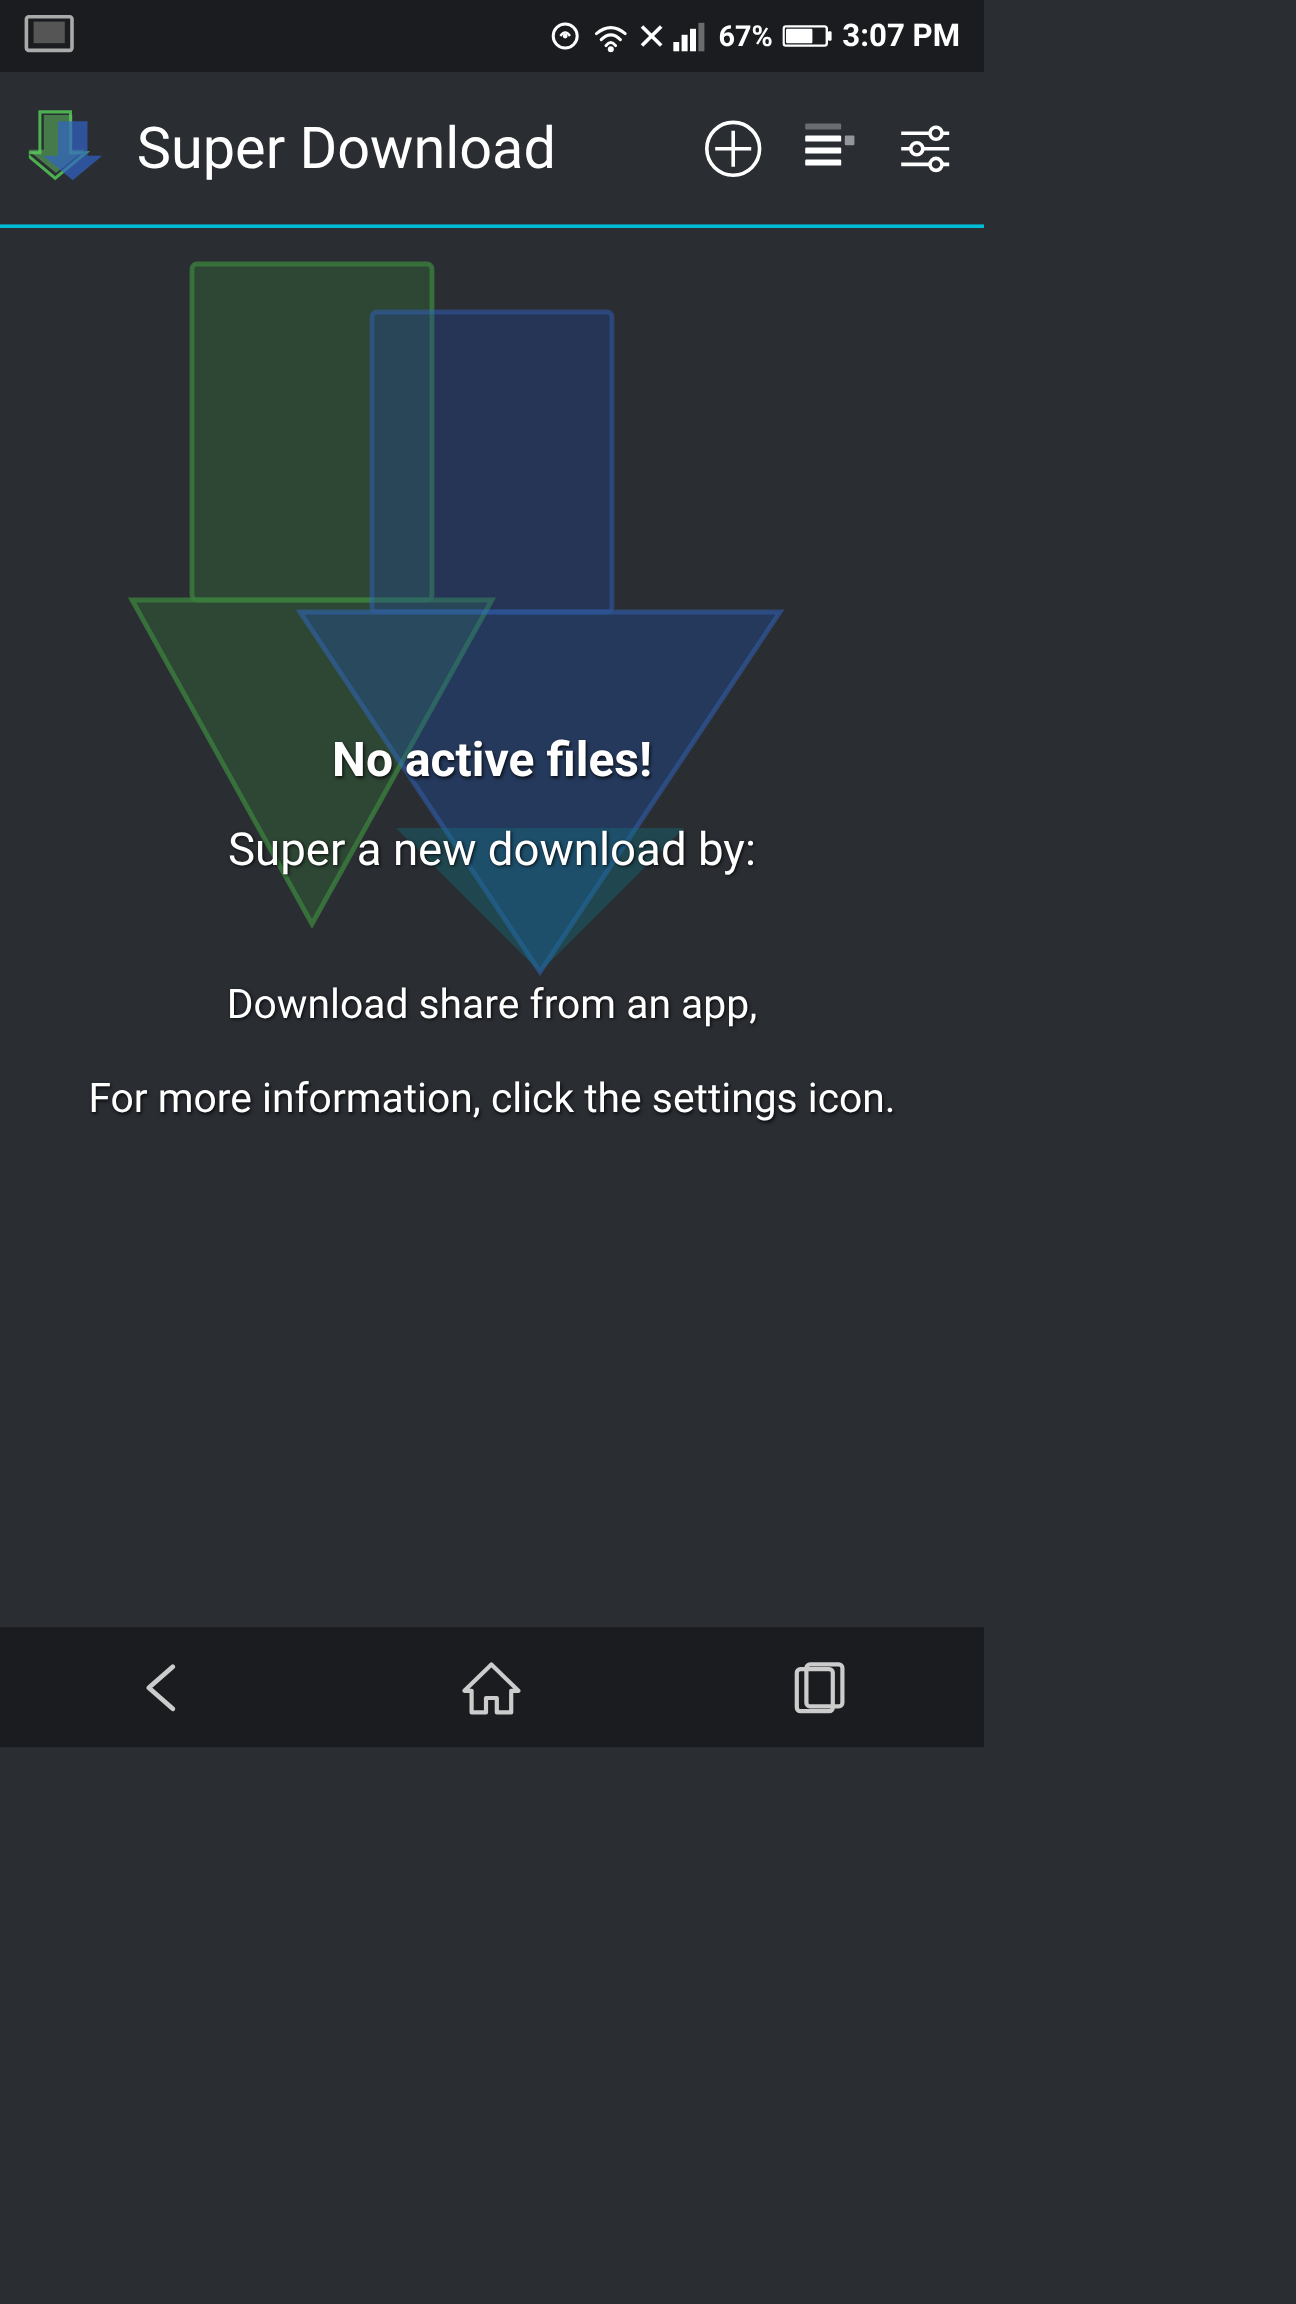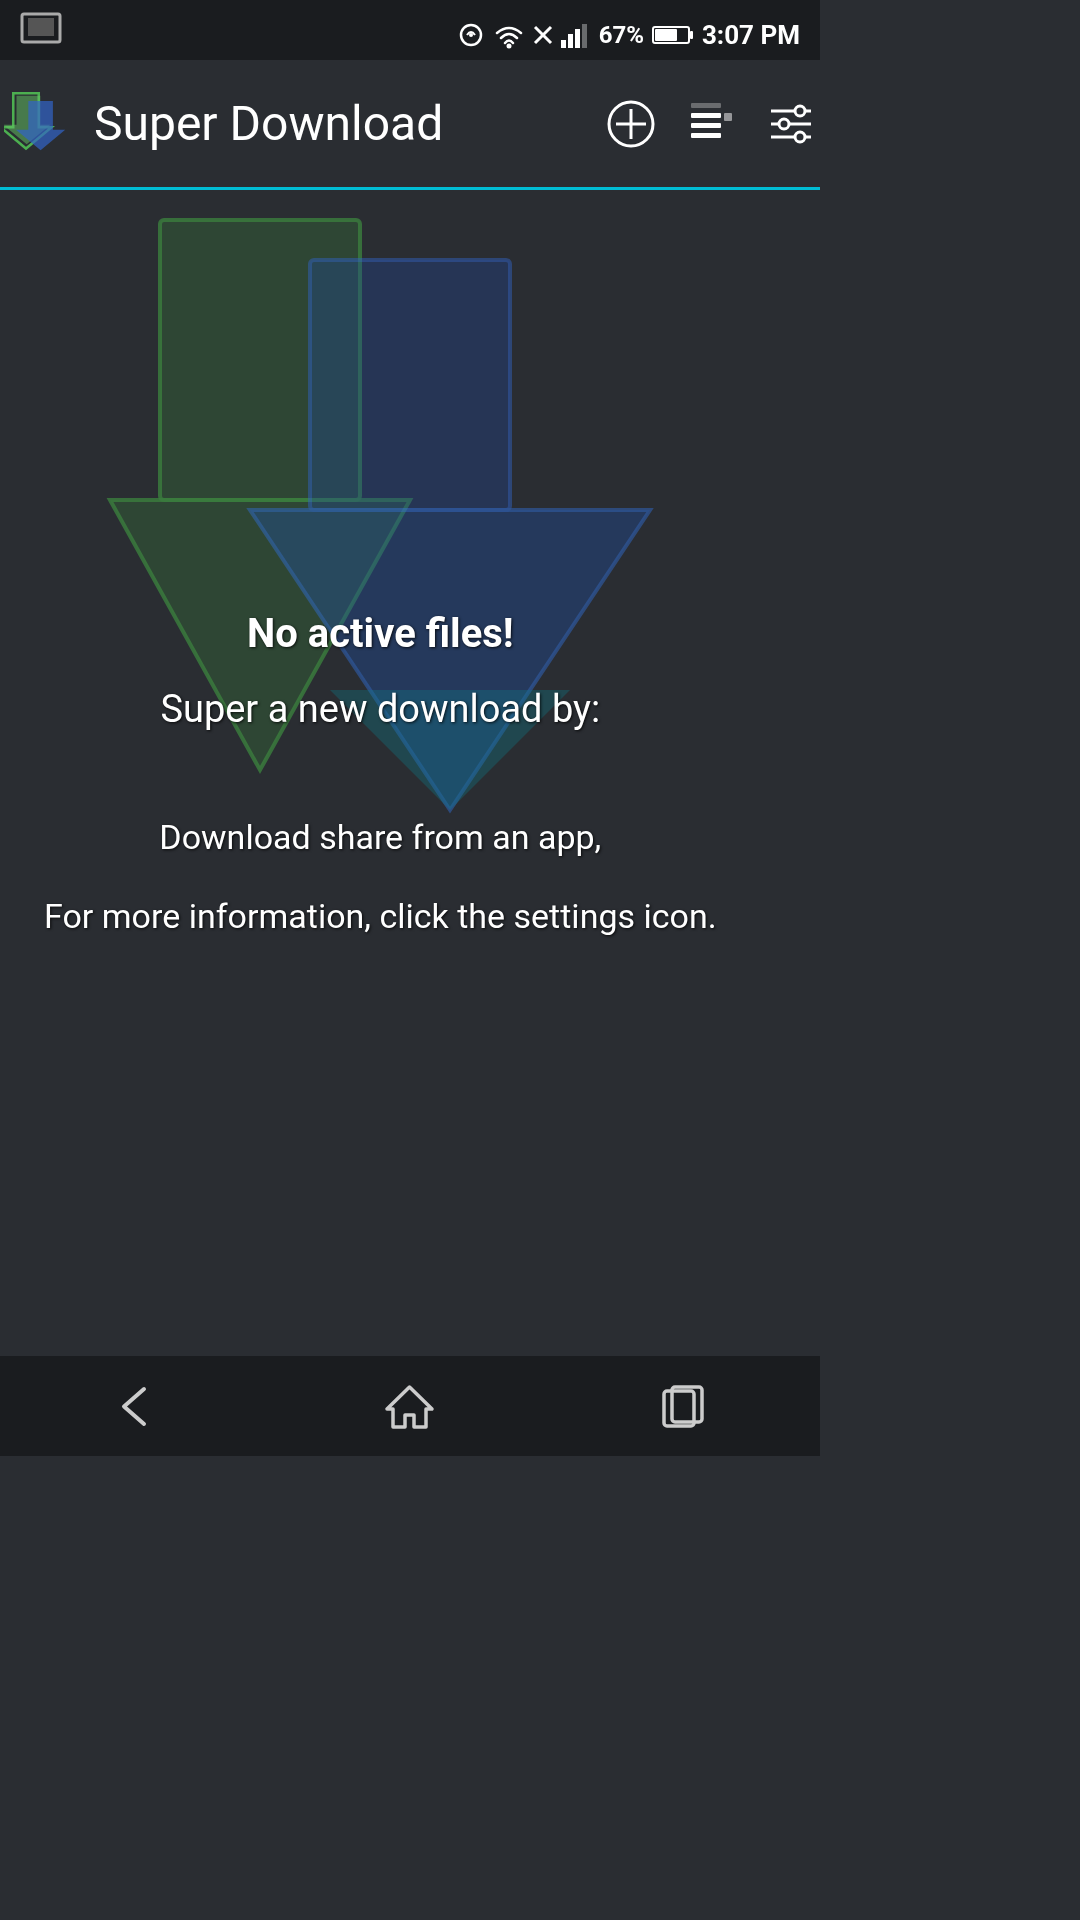--- a/index.html
+++ b/index.html
@@ -13,21 +13,21 @@
       overflow: hidden;
       position: relative;
     }
 
     
     .status-bar {
       width: 100%;
       height: 60px;
       background-color: #1a1c1f;
       display: flex;
-      align-items: flex-end;
+      align-items: center;
       justify-content: flex-end;
       padding: 10px 20px;
       gap: 10px;
     }
 
     .status-bar-left {
       margin-right: auto;
     }
 
     .status-icons {
@@ -45,21 +45,21 @@
     }
 
     
     .app-bar {
       width: 100%;
       height: 130px;
       background-color: #2a2d32;
       border-bottom: 3px solid #00bcd4;
       display: flex;
       align-items: center;
-      padding: 0 4px;
+      padding: 0 24px;
       gap: 20px;
     }
 
     .app-icon {
       width: 70px;
       height: 70px;
       flex-shrink: 0;
     }
 
     .app-title {
@@ -82,23 +82,22 @@
       cursor: pointer;
     }
 
     
     .main-content {
       position: relative;
       width: 100%;
       height: calc(100% - 60px - 130px - 100px);
       display: flex;
       align-items: center;
-      justify-content: flex-start;
+      justify-content: center;
       overflow: hidden;
-      padding-left: 24px;
     }
 
     
     .arrows-svg {
       position: absolute;
       top: 20px;
       left: 50%;
       transform: translateX(-50%);
       width: 760px;
       height: 820px;

